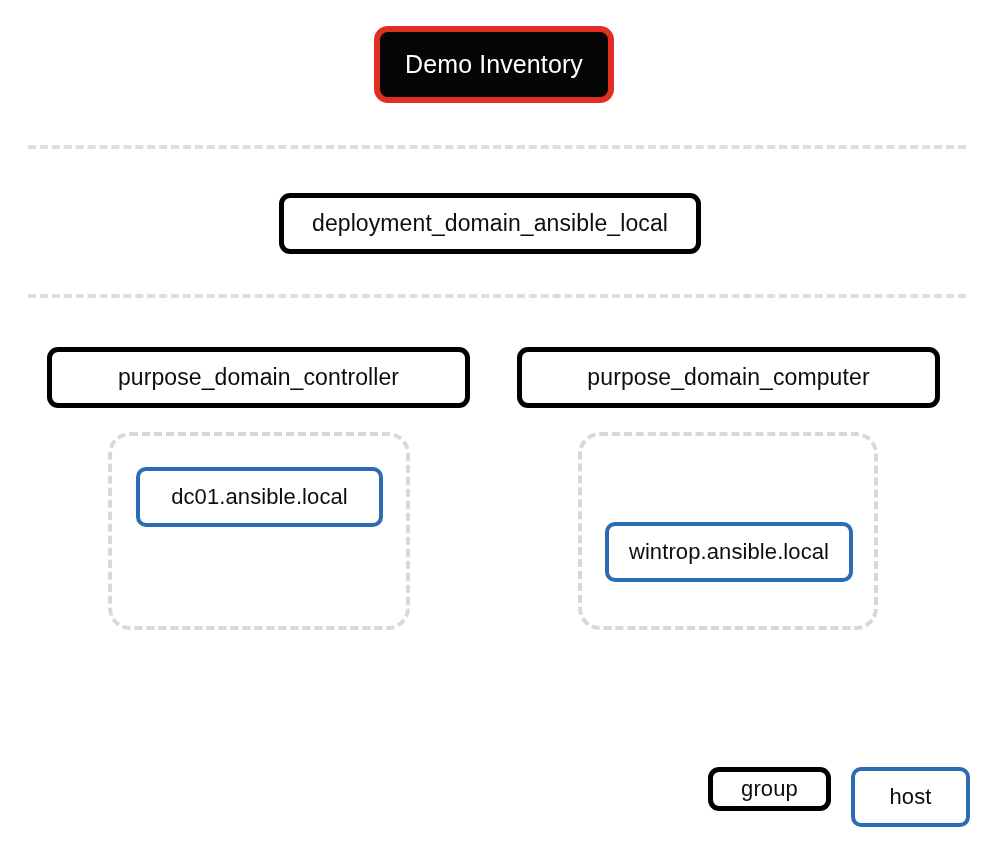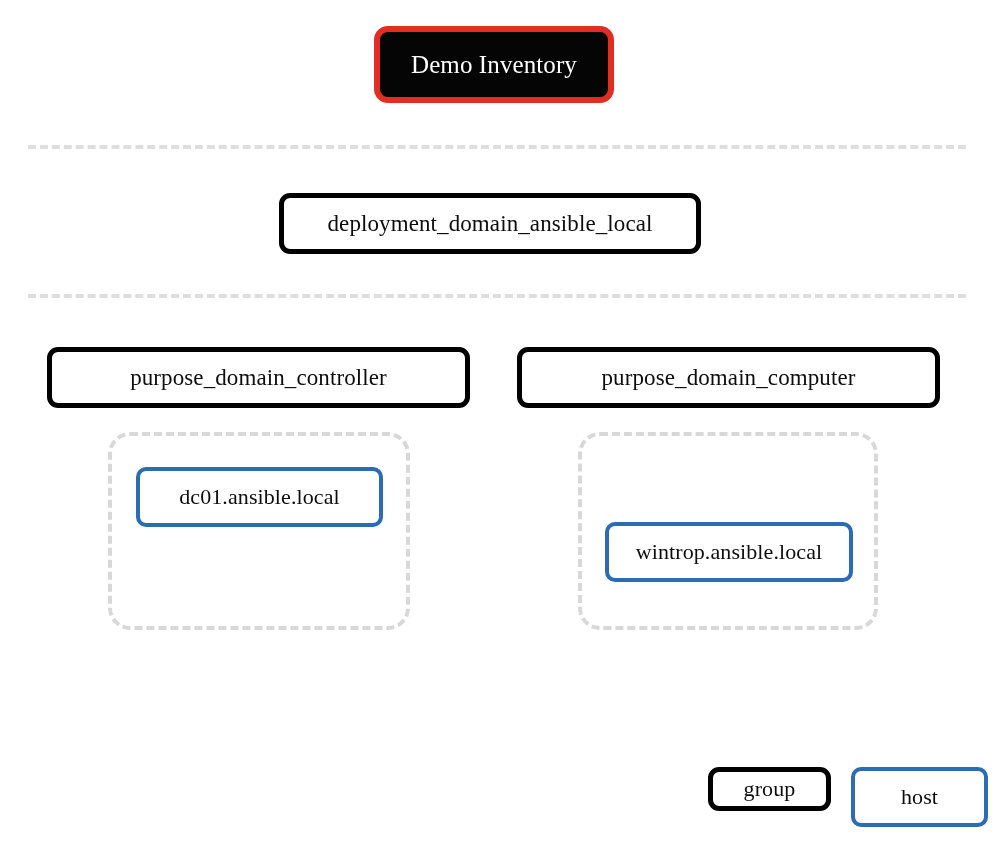--- a/index.html
+++ b/index.html
@@ -28,21 +28,20 @@
     box-sizing: border-box;
     display: flex;
     align-items: center;
     justify-content: center;
     text-align: right;
     background: #ffffff;
     border-radius: 11px;
     color: #0d0d0d;
     letter-spacing: 0.1px;
     white-space: nowrap;
-    font-family: Liberation Serif, serif;
   }
 
   
   .node.root {
     background: #050505;
     color: #ffffff;
     border: 6px solid var(--accent-red, #e02e22);
     border-radius: 14px;
     font-size: 25px;
     font-weight: 400;
@@ -127,17 +126,17 @@
 
 
   <div class="node host" style="left:605px; top:522px; width:248px; height:60px;">
     <span>wintrop.ansible.local</span>
   </div>
 
   <div class="node legend-group" style="left:708px; top:767px; width:123px; height:44px;">
     <span>group</span>
   </div>
 
-  <div class="node legend-host" style="left:851px; top:767px; width:137px; height:60px;">
+  <div class="node legend-host" style="left:851px; top:767px; width:119px; height:60px;">
     <span>host</span>
   </div>
 
 </div>
 
 </body></html>

